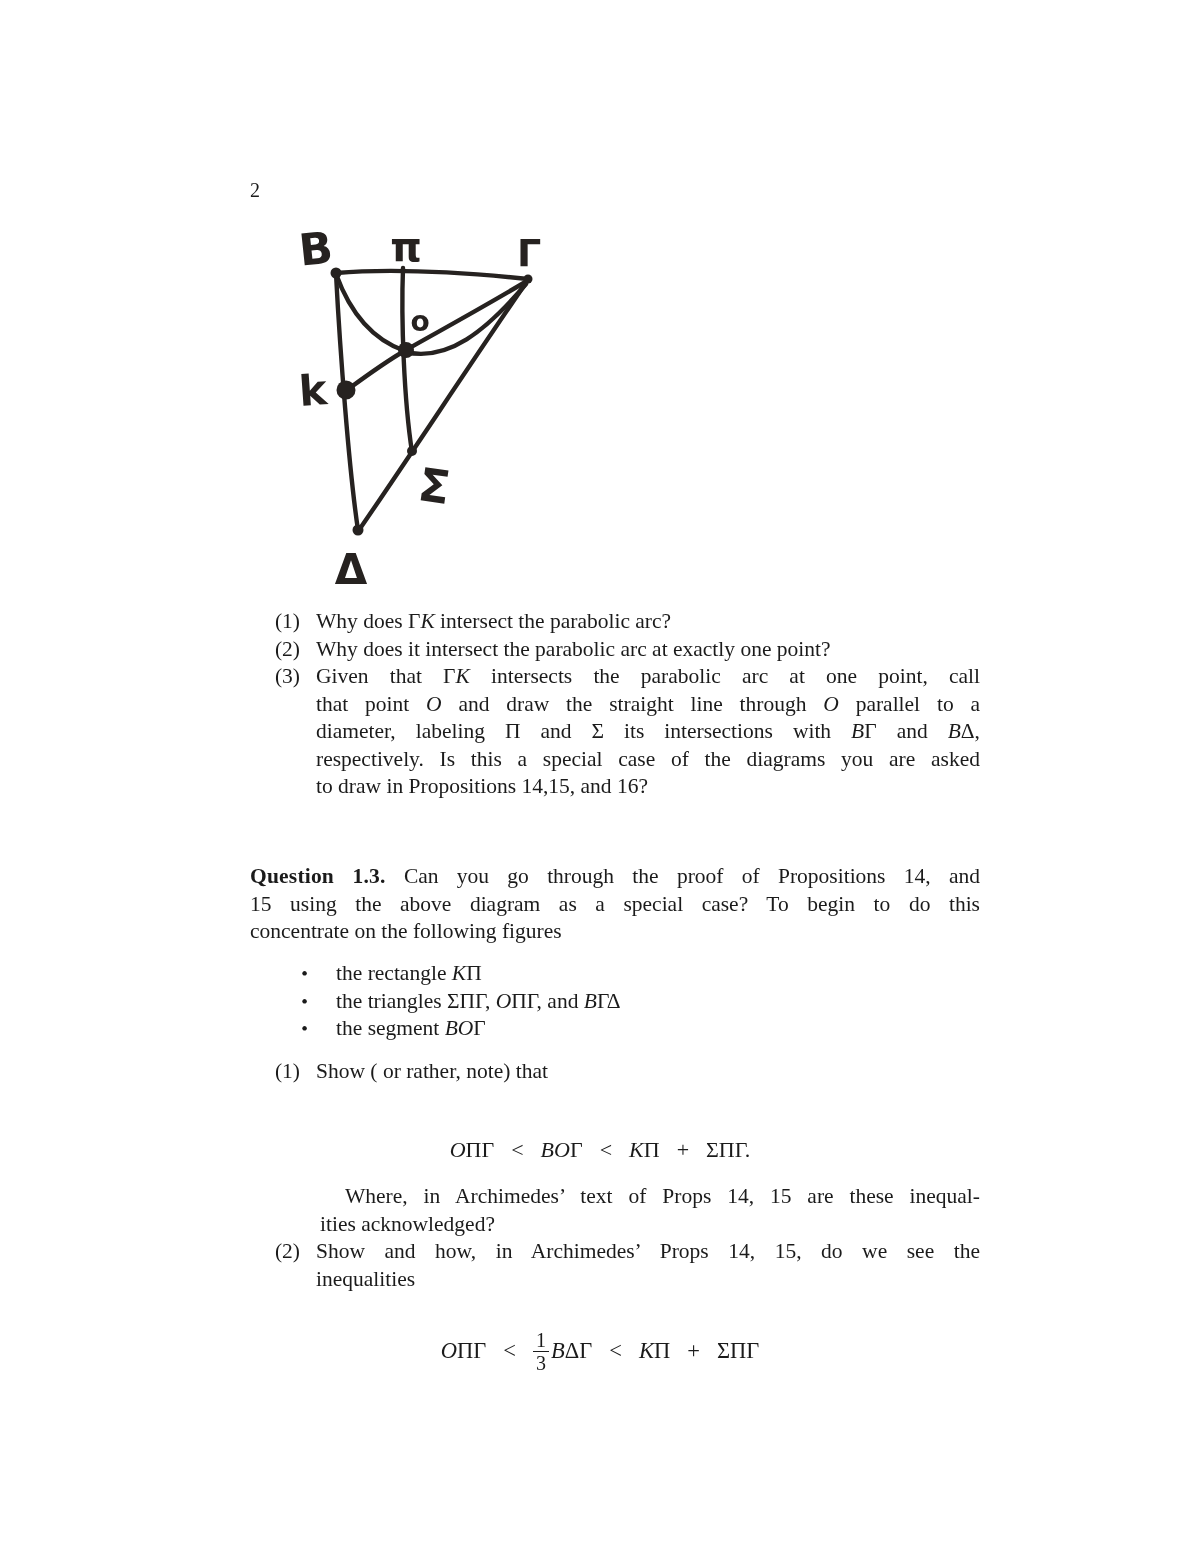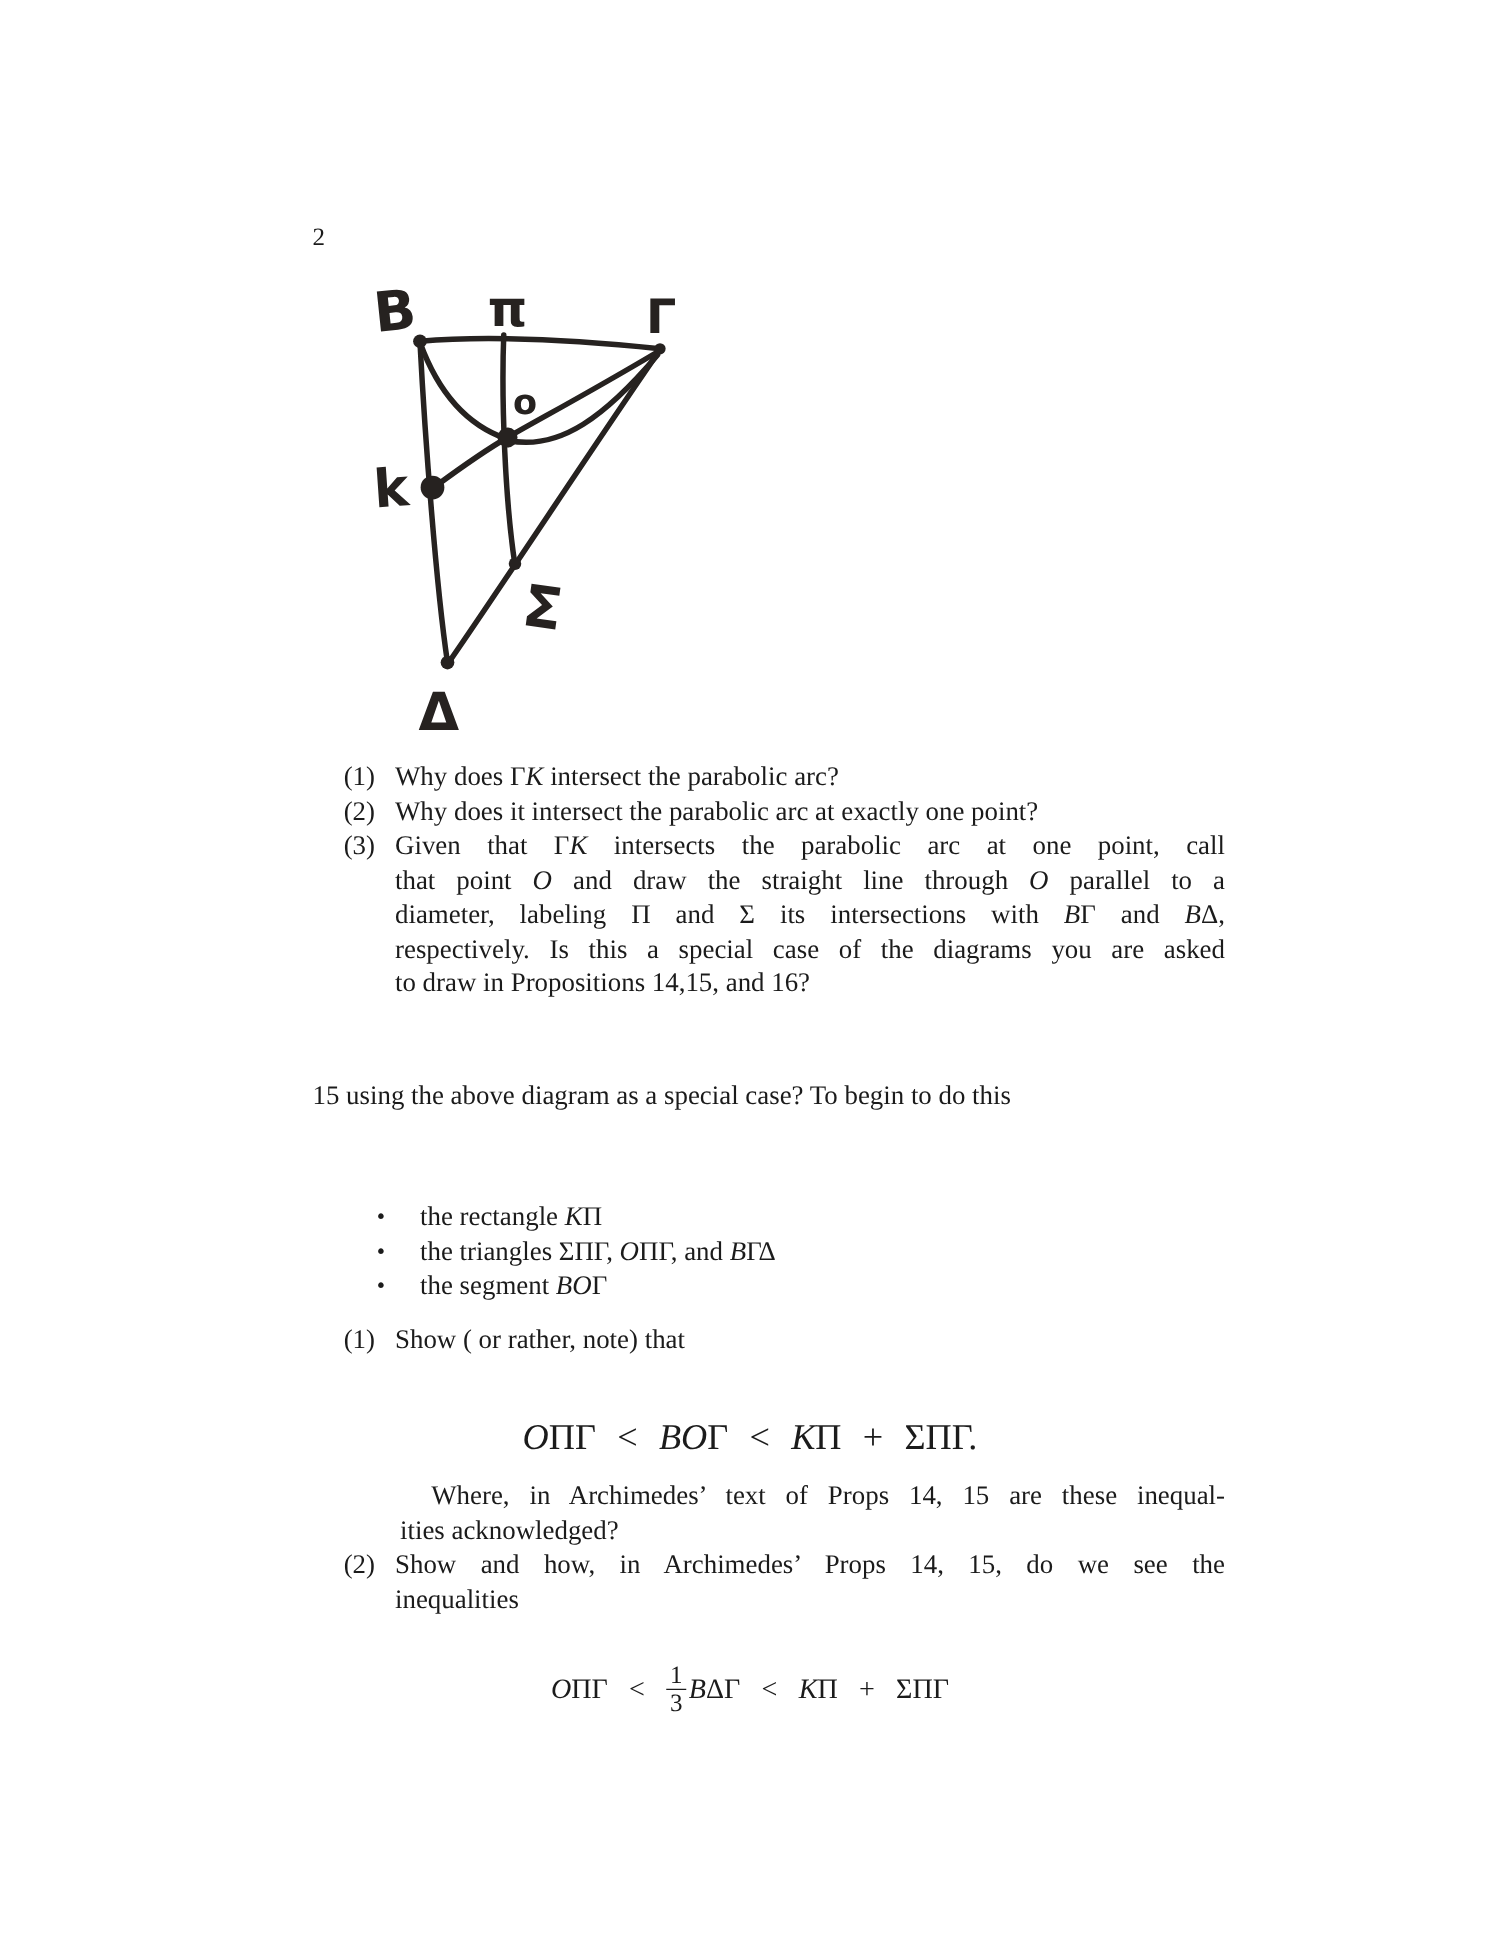--- a/index.html
+++ b/index.html
@@ -16,21 +16,21 @@
   .indent-first .line:first-child{text-indent:25px;}
   .item{display:flex;align-items:flex-start;}
   .marker{flex:0 0 50px;text-align:right;white-space:pre;}
   .itext{flex:1;margin-left:16px;}
   .bmark{flex:0 0 58px;text-align:right;font-size:19px;}
   .btext{flex:1;margin-left:28px;}
   #enum1{left:250px;top:608px;width:730px;}
   #question{left:250px;top:863px;width:730px;}
   #bullets{left:250px;top:960px;width:730px;}
   #enum2a{left:250px;top:1058px;width:730px;}
-  #eq1{left:250px;top:1130px;width:700px;font-size:29px;}
+  #eq1{left:250px;top:1130px;width:700px;font-size:22px;}
   #eq1 .line{line-height:40px;text-align:center;text-align-last:center;}
   #between{left:320px;top:1183px;width:660px;font-family:Liberation Serif, serif;}
   #enum2b{left:250px;top:1238px;width:730px;}
   #eq2{left:250px;top:1319px;width:700px;height:64px;display:flex;align-items:center;
        justify-content:center;font-size:22.5px;}
   .frac{display:flex;flex-direction:column;align-items:center;font-size:20px;
         line-height:1.1;margin:0 2px 0 0;}
   .frac .num{padding:0 3px;}
   .frac .den{border-top:1.5px solid #1b1b1b;padding:0 3px;}
   #figure{position:absolute;left:275px;top:215px;width:335px;height:400px;}
@@ -91,21 +91,23 @@
           <div class="line"><span>Given that Γ</span><span class="it">K</span><span> intersects the parabolic arc at one point, call</span></div>
           <div class="line"><span>that point </span><span class="it">O</span><span> and draw the straight line through </span><span class="it">O</span><span> parallel to a</span></div>
           <div class="line"><span>diameter, labeling Π and Σ its intersections with </span><span class="it">B</span><span>Γ and </span><span class="it">B</span><span>Δ,</span></div>
           <div class="line"><span>respectively. Is this a special case of the diagrams you are asked</span></div>
           <div class="line"><span>to draw in Propositions 14,15, and 16?</span></div>
         </div>
     </div>
   </div>
 
   <div class="blk just" id="question">
+      <div class="line"><span class="bo">Question 1.3.</span><span> Can you go through the proof of Propositions 14, and</span></div>
       <div class="line"><span>15 using the above diagram as a special case?  To begin to do this</span></div>
+      <div class="line"><span>concentrate on the following figures</span></div>
     </div>
 
   <div class="blk" id="bullets">
     <div class="item">
       <div class="bmark">•</div>
       <div class="btext">
           <div class="line"><span>the rectangle </span><span class="it">K</span><span>Π</span></div>
         </div>
     </div>
     <div class="item">

